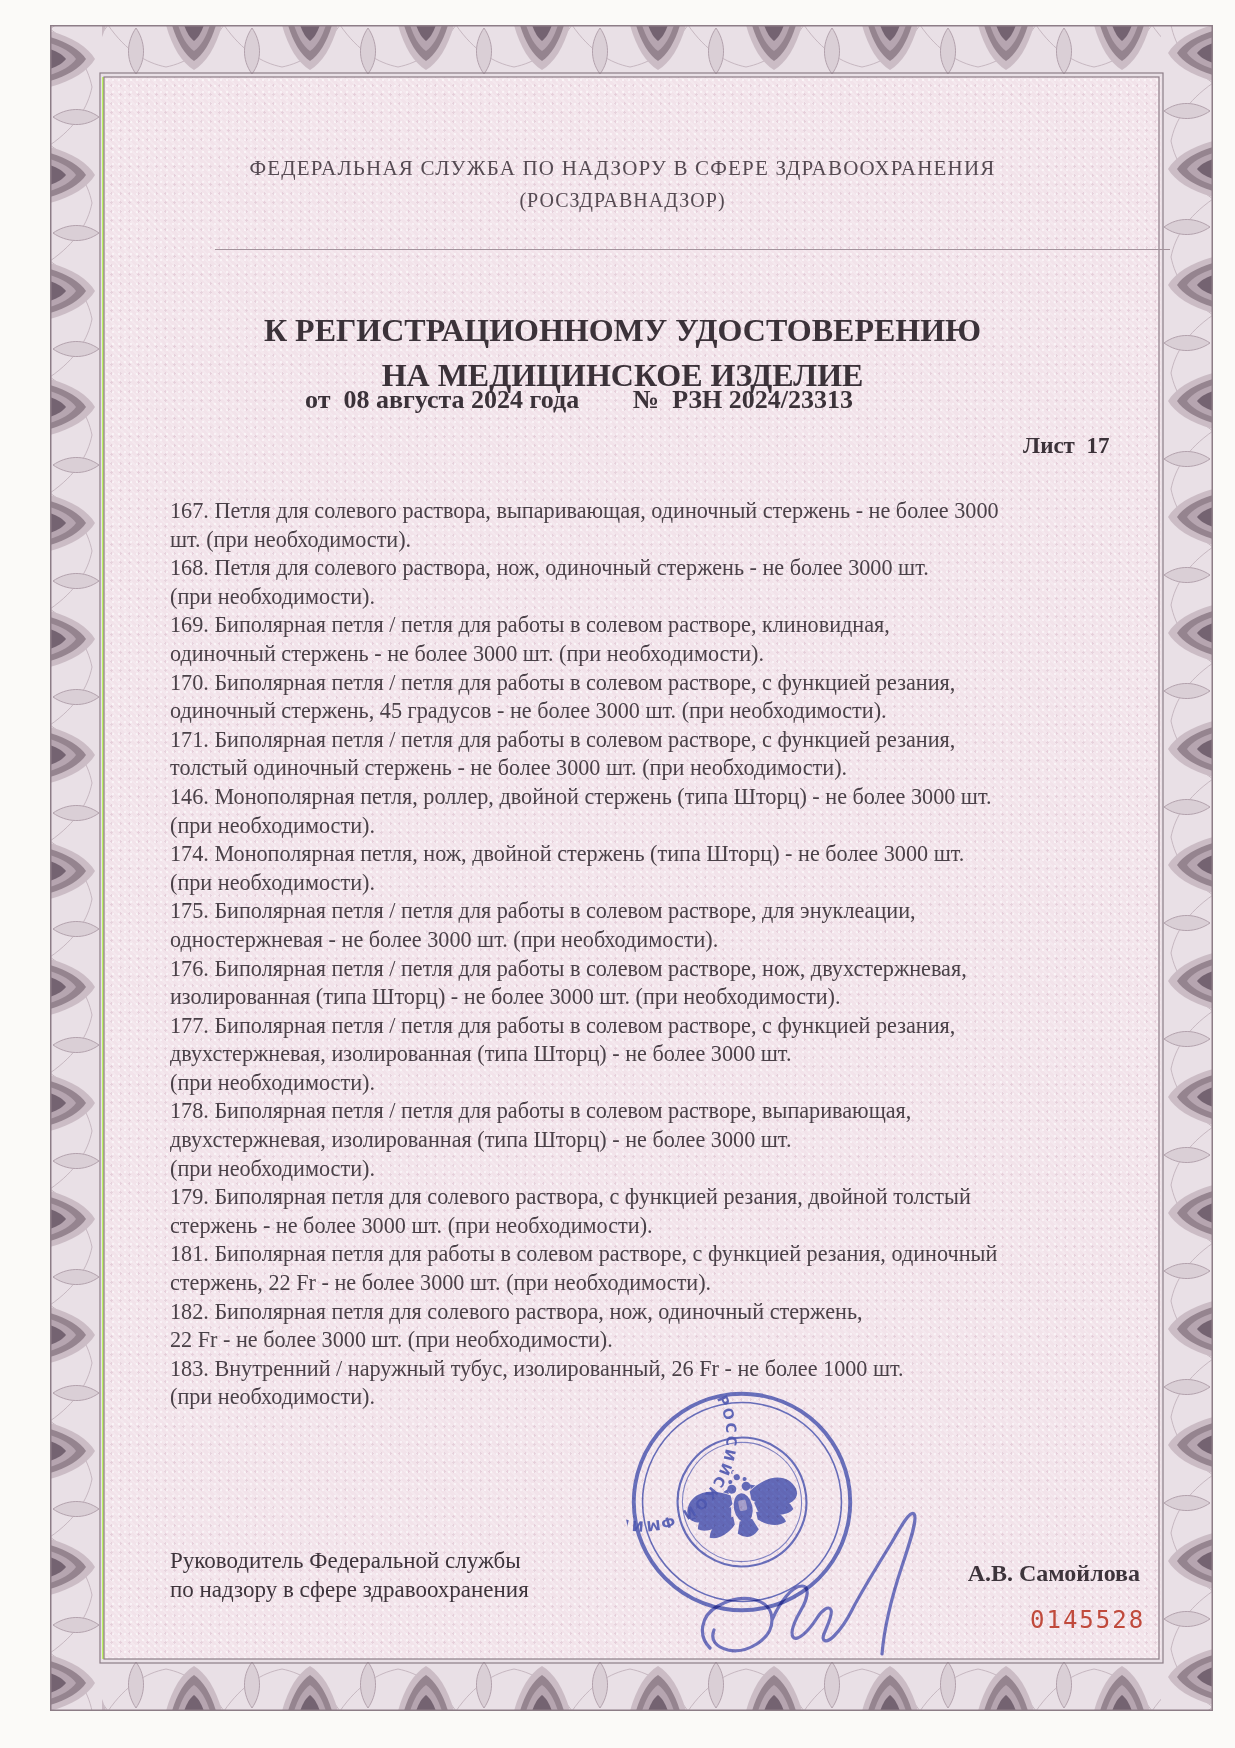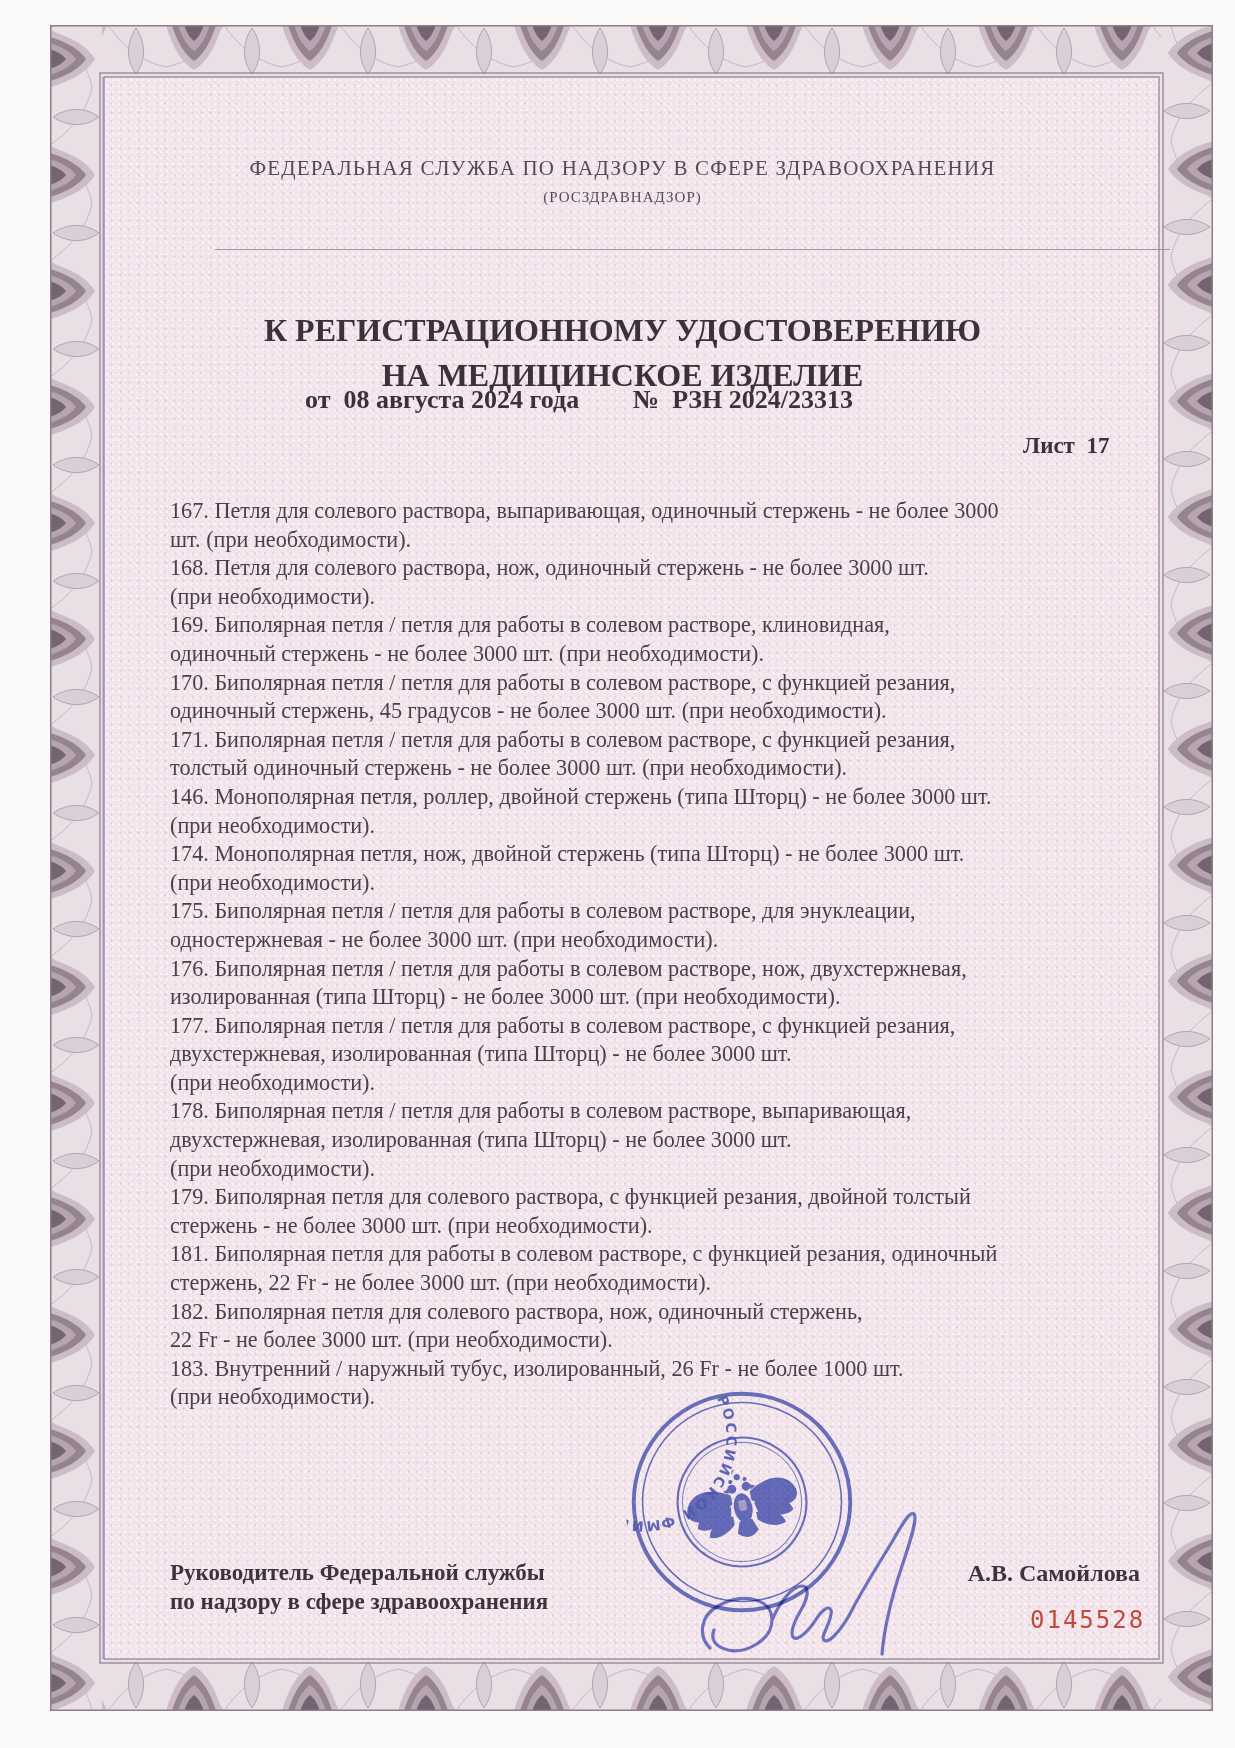--- a/index.html
+++ b/index.html
@@ -3,47 +3,47 @@
 <meta charset="utf-8">
 <style>
   html,body{margin:0;padding:0;}
   body{
     width:1235px;height:1748px;position:relative;overflow:hidden;
     background:#fbfaf8;
     font-family:"Liberation Serif","DejaVu Serif",serif;
   }
   .cert{
     position:absolute;left:50px;top:25px;width:1163px;height:1686px;
-    background:#c4b5fd;
+    background:#bef264;
   }
   .border-svg{position:absolute;left:0;top:0;width:1163px;height:1686px;pointer-events:none;z-index:2;}
   .paper{
     position:absolute;left:54px;top:52px;width:1057px;height:1582px;z-index:1;
     background-color:#f2e3ea;
     background-image:
       radial-gradient(rgba(255,255,255,.55) 1px, transparent 1.3px),
       radial-gradient(rgba(201,164,185,.30) 1px, transparent 1.3px),
       repeating-linear-gradient(45deg, rgba(255,255,255,.18) 0 2px, transparent 2px 5px);
     background-size:6px 6px, 9px 9px, auto;
     background-position:0 0, 3px 4px, 0 0;
   }
   .content{position:absolute;z-index:3;color:#473e45;}
   .center-col{left:105px;top:0;width:935px;text-align:center;}
   .agency-1{position:absolute;left:0;top:131px;width:100%;font-size:21px;letter-spacing:1.2px;color:#554a52;}
-  .agency-2{position:absolute;left:0;top:164px;width:100%;font-size:15px;letter-spacing:1px;color:#554a52;}
+  .agency-2{position:absolute;left:0;top:164px;width:100%;font-size:20px;letter-spacing:1px;color:#554a52;}
   .divider{position:absolute;left:165px;top:224px;width:955px;height:0;border-top:1.5px solid #a3939c;z-index:3;}
   .title-1{position:absolute;left:0;top:233px;width:100%;font-size:37px;font-weight:bold;color:#3b3239;letter-spacing:.5px;}
   .title-2{position:absolute;left:0;top:287px;width:100%;font-size:32px;font-weight:bold;color:#3b3239;}
   .title-3{position:absolute;left:0;top:332px;width:100%;font-size:32px;font-weight:bold;color:#3b3239;}
   .issue-date{position:absolute;left:305px;top:385px;font-size:26px;font-weight:bold;color:#3b3239;white-space:pre;}
   .issue-number{position:absolute;left:633px;top:385px;font-size:26px;font-weight:bold;color:#3b3239;white-space:pre;}
   .sheet{position:absolute;left:1023px;top:433px;font-size:23px;font-weight:bold;color:#3b3239;white-space:pre;}
   .body-text{position:absolute;left:170px;top:497px;width:890px;font-size:22.2px;line-height:28.6px;color:#4a4148;}
   .body-text p{margin:0;white-space:pre-line;}
-  .sign-title{position:absolute;left:170px;top:1546px;font-size:23px;font-weight:bold;line-height:29px;color:#3d343b;margin-top:12px;}
+  .sign-title{position:absolute;left:170px;top:1546px;font-size:23px;font-weight:normal;line-height:29px;color:#3d343b;}
   .sign-name{position:absolute;left:950px;top:1560px;width:190px;text-align:right;font-size:24px;font-weight:bold;color:#3d343b;}
   .serial{position:absolute;left:1030px;top:1606px;font-family:"DejaVu Sans Mono",monospace;font-size:24px;letter-spacing:2px;color:#c04a3c;z-index:3;}
   .stamp{position:absolute;left:625px;top:1385px;width:234px;height:234px;z-index:4;mix-blend-mode:multiply;opacity:.92;transform:rotate(-12deg);}
   .signature{position:absolute;left:680px;top:1498px;width:330px;height:185px;z-index:5;mix-blend-mode:multiply;opacity:.9;}
 </style>
 </head>
 <body>
 
 <div class="cert">
 

